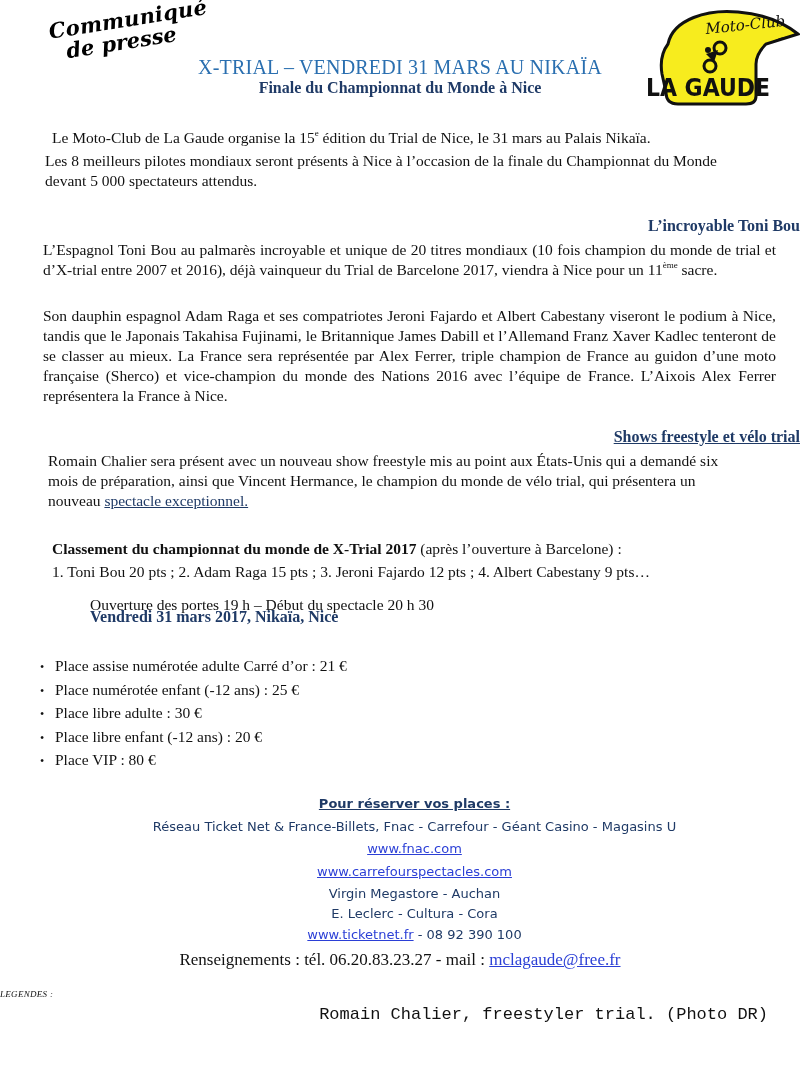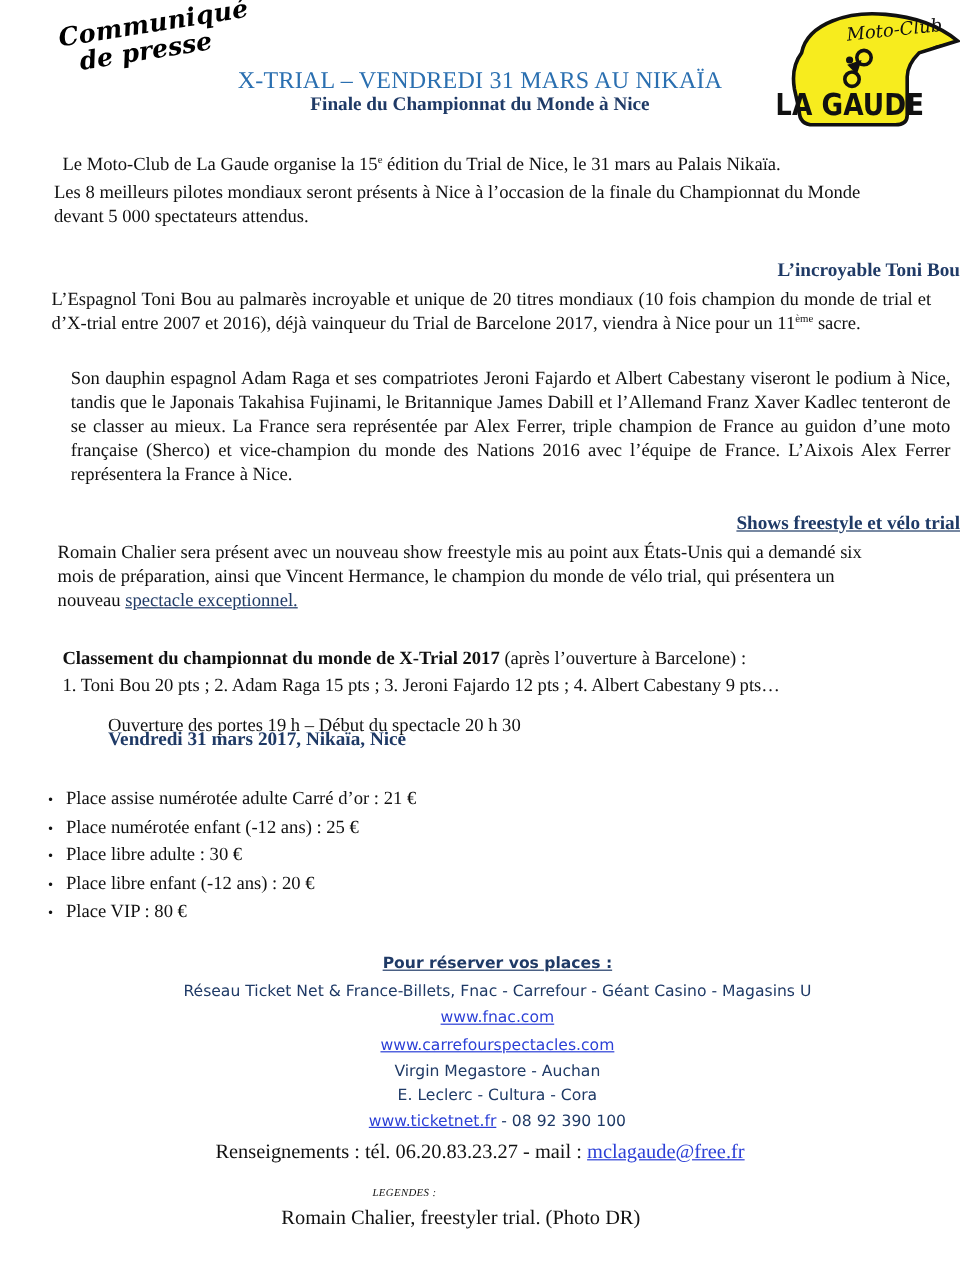--- a/index.html
+++ b/index.html
@@ -29,21 +29,21 @@
 
     .intro1 { top: 128px; }
     .intro2 { top: 151px; left: 45px; width: 740px; }
 
     .h-section { position: absolute; left: 0; width: 800px; text-align: right; font-size: 16px; font-weight: bold; color: #1f3a66; }
     .h-bou { top: 217px; }
     .h-show { top: 428px; }
     .h-show span { text-decoration: underline; }
 
     .bou-p1 { top: 240px; left: 43px; width: 733px; }
-    .bou-p2 { top: 306px; left: 59px; width: 733px; }
+    .bou-p2 { top: 306px; left: 43px; width: 733px; }
     sup { font-size: 9px; vertical-align: top; line-height: 10px; }
 
     .show-p { top: 451px; left: 48px; width: 714px; }
     .link-inline { color: #1f3a66; text-decoration: underline; }
 
     .class1 { top: 539px; }
     .class1 b { font-weight: bold; }
     .class2 { top: 562px; }
 
     .vend { position: absolute; left: 90px; top: 608px; font-size: 16px; font-weight: bold; color: #1f3a66; }
@@ -59,22 +59,22 @@
     .r1 { top: 819px; }
     .r2 { top: 841px; }
     .r3 { top: 864px; }
     .r4 { top: 886px; }
     .r5 { top: 906px; }
     .r6 { top: 927px; }
     .ulink { color: #2b3fd6; text-decoration: underline; }
 
     .rens { position: absolute; left: 0; width: 800px; top: 950px; text-align: center; font-size: 17px; }
     .rens .ulink { color: #2b3fd6; }
-    .legend-label { position: absolute; left: 15px; width: 644px; top: 989px; text-align: center; font-size: 9px; font-style: italic; letter-spacing: 0.3px; }
-    .caption { position: absolute; left: 0; width: 768px; top: 1005px; text-align: center; font-size: 17px; }
+    .legend-label { position: absolute; left: 0; width: 644px; top: 989px; text-align: left; font-size: 9px; font-style: italic; letter-spacing: 0.3px; }
+    .caption { position: absolute; left: 0; width: 768px; top: 1005px; text-align: right; font-size: 17px; font-family: Liberation Mono, monospace; }
   </style>
 </head>
 <body>
 
 <div class="stamp">
   <span class="l1">Communiqué</span>
   <span class="l2">de presse</span>
 </div>
 
 <div class="logo">

